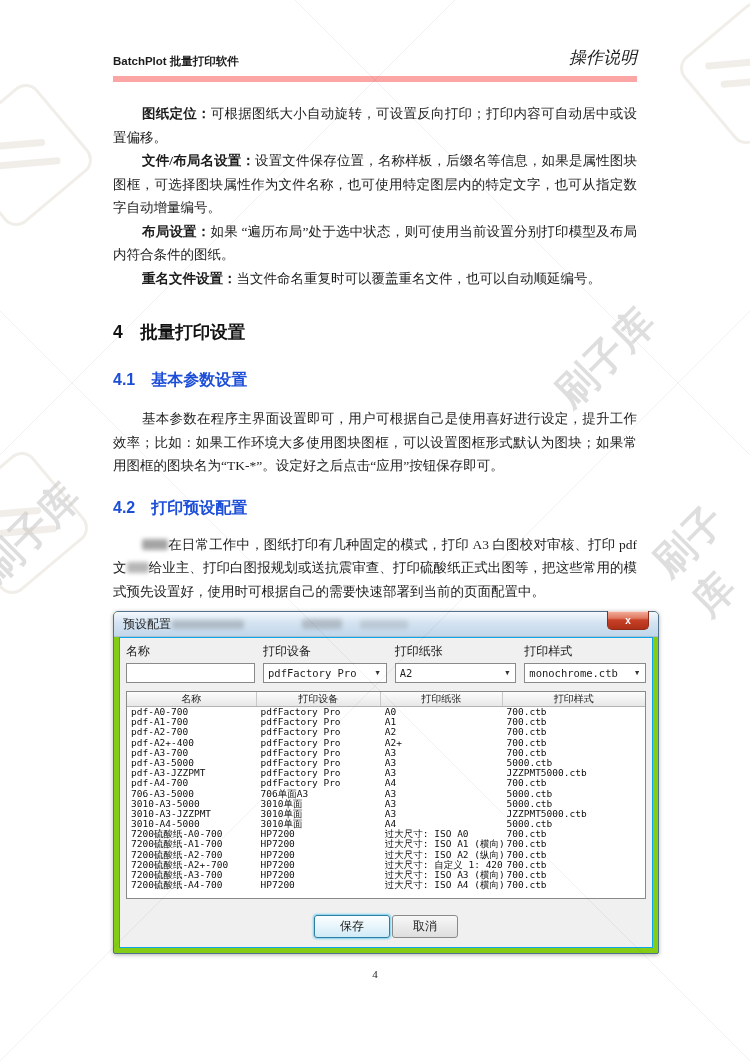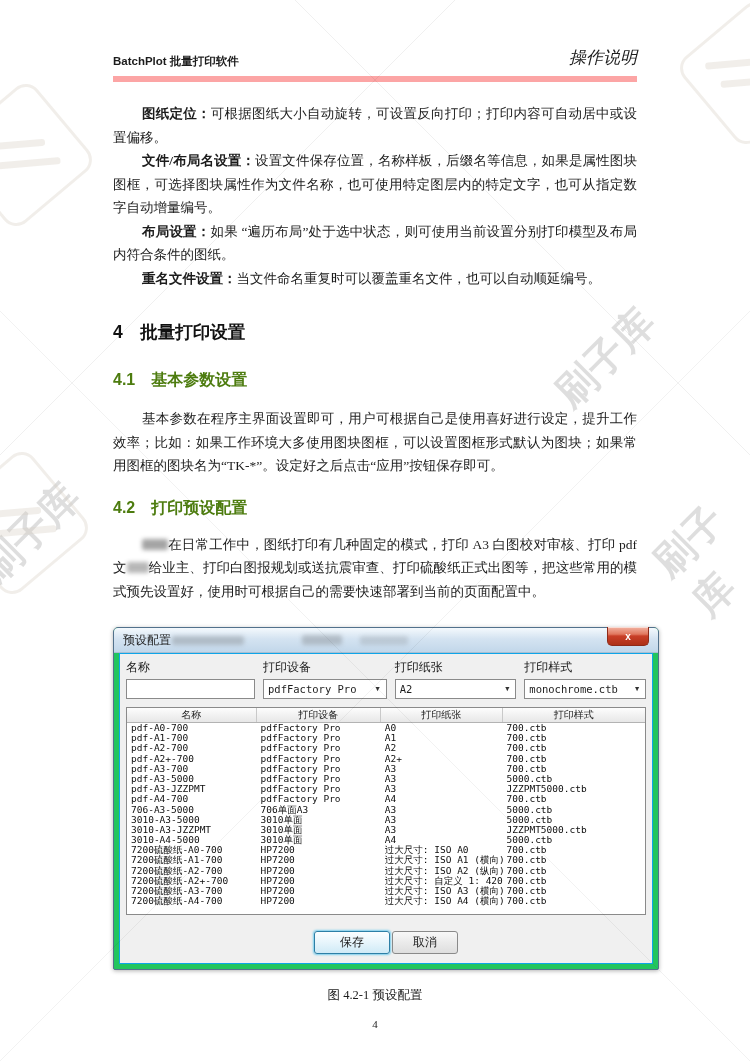--- a/index.html
+++ b/index.html
@@ -19,29 +19,29 @@
   .doc-header{display:flex;justify-content:space-between;align-items:flex-end;
               padding-bottom:7px;border-bottom:6px solid #fca5a5;}
   .doc-header .hl{font-family:"Liberation Sans","DejaVu Sans",sans-serif;font-weight:bold;font-size:11.5px;}
   .doc-header .hr{font-size:17px;font-style:italic;}
   p.body{font-size:13.5px;line-height:23.5px;text-align:justify;text-indent:2.15em;margin:0;}
   p.body b{font-weight:bold;}
   .para-block{margin-top:20px;}
   h1.sec{font-family:"Liberation Sans","DejaVu Sans",sans-serif;font-size:17.5px;font-weight:bold;
          margin:30px 0 0 0;color:#111;}
   h2.sec{font-family:"Liberation Sans","DejaVu Sans",sans-serif;font-size:16px;font-weight:bold;
-         margin:26px 0 0 0;color:#4d7c0f;}
+         margin:26px 0 0 0;color:#1d4ed8;}
   h2.sec42{margin-top:20px;}
   p.after-h{margin-top:16px;}
   p.after-h42{margin-top:14px;}
   .smudge{display:inline-block;width:26px;height:11px;background:#4c4c4c;opacity:.5;
           filter:blur(2px);border-radius:2px;vertical-align:-1px;}
   .smudge.s2{width:22px;opacity:.4;}
   
-  .dlg{position:relative;width:544px;height:341px;margin-top:24px;background:#22c55e;
+  .dlg{position:relative;width:544px;height:341px;margin-top:8px;background:#84cc16;
        border:1px solid #52718c;border-radius:5px 5px 2px 2px;box-shadow:0 1px 4px rgba(0,0,0,.3);
        font-family:"Liberation Sans","DejaVu Sans",sans-serif;z-index:3;}
   .dlg-titlebar{position:relative;height:24px;border-radius:4px 4px 0 0;
        background:linear-gradient(#f4f9fd,#d4e3f1 45%,#c2d7ea);border-bottom:1px solid #a9bfd2;
        display:flex;align-items:center;padding-left:9px;}
   .dlg-title{font-size:12px;color:#1e1e1e;}
   .blur-blob{position:absolute;background:#8f979e;opacity:.5;filter:blur(2px);border-radius:2px;}
   .bb1{left:58px;top:8px;width:72px;height:9px;}
   .bb2{left:188px;top:7px;width:40px;height:10px;}
   .bb3{left:246px;top:8px;width:48px;height:9px;opacity:.32;}
@@ -189,21 +189,21 @@
   </div>
 
   <div class="trow">
     <span class="cell c1">pdf-A2-700</span>
     <span class="cell c2">pdfFactory Pro</span>
     <span class="cell c3">A2</span>
     <span class="cell c4">700.ctb</span>
   </div>
 
   <div class="trow">
-    <span class="cell c1">pdf-A2+-700</span>
+    <span class="cell c1">pdf-A2+-400</span>
     <span class="cell c2">pdfFactory Pro</span>
     <span class="cell c3">A2+</span>
     <span class="cell c4">700.ctb</span>
   </div>
 
   <div class="trow">
     <span class="cell c1">pdf-A3-700</span>
     <span class="cell c2">pdfFactory Pro</span>
     <span class="cell c3">A3</span>
     <span class="cell c4">700.ctb</span>
@@ -302,17 +302,16 @@
 </div>
         </div>
 
         <div class="save-row">
           <div class="btn-save">保存</div>
           <div class="btn-cancel">取消</div>
         </div>
       </div>
     </div>
 
-    <div class="caption">图 4.2-1 预设配置</div>
     <div class="pagenum">4</div>
 
   </div>
 </div>
 
 </body></html>

